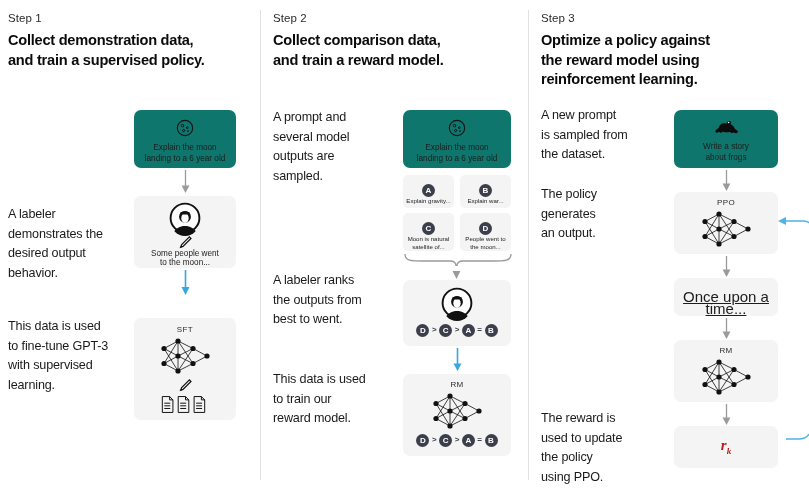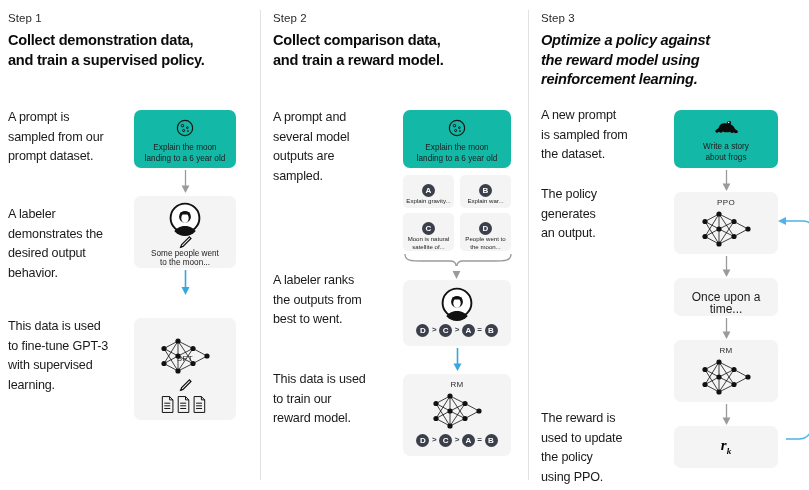--- a/index.html
+++ b/index.html
@@ -52,31 +52,31 @@
     letter-spacing:-.15px;
   }
 
   
   .card{
     position:absolute;
     border-radius:7px;
     box-sizing:border-box;
   }
   .card.grey{background:#f4f4f4;}
-  .card.blue{background:#14b8a6;}
+  .card.blue{background:#0f766e;}
 
   .card-text{
     position:absolute;
     left:0;right:0;
     text-align:center;
     font-size:8.2px;
     line-height:11.2px;
     color:#1d1d1d;
   }
-  .card-text.big{font-size:12px;line-height:12px;}
+  .card-text.big{font-size:15px;line-height:12px;text-decoration:underline;}
   .card-tag{
     position:absolute;left:0;right:0;text-align:center;
     font-size:8px;color:#2a2a2a;letter-spacing:.4px;
   }
 
   
   .mini{
     position:absolute;
     background:#f4f4f4;
     border-radius:5px;
@@ -104,21 +104,21 @@
     position:absolute;left:0;right:0;text-align:center;
     font-size:8px;color:#3a3f4b;font-weight:bold;
   }
   .rank .op{display:inline-block;padding:0 2.5px;vertical-align:middle;
             font-size:8px;color:#3a3f4b;position:relative;top:-1px;}
 
   .rk{
     position:absolute;left:0;right:0;text-align:center;
     font-size:15px;font-style:italic;font-weight:bold;
     font-family:"Liberation Serif","DejaVu Serif",serif;
-    color:#000000;
+    color:#b91c1c;
   }
   .rk sub{font-size:9px;font-style:italic;font-weight:bold;}
 
   svg{display:block;overflow:visible;}
   .abs{position:absolute;}
 </style>
 </head>
 <body>
 
 <div class="board">
@@ -127,23 +127,20 @@
   <div class="divider" id="div2"></div>
 
   <div class="col" id="col1">
 
     <div class="step-label" style="left:8px;top:12px;">Step 1</div>
     <div class="step-title" style="left:8px;top:31px;width:250px;">
       <span>Collect demonstration data,</span><br>
       <span>and train a supervised policy.</span>
     </div>
 
-    <div class="copy" style="left:8px;top:108px;width:125px;white-space:pre-line;">A prompt is
-sampled from our
-prompt dataset.</div>
     <div class="copy" style="left:8px;top:205px;width:130px;white-space:pre-line;">A labeler
 demonstrates the
 desired output
 behavior.</div>
     <div class="copy" style="left:8px;top:317px;width:130px;white-space:pre-line;">This data is used
 to fine-tune GPT-3
 with supervised
 learning.</div>
 
     <div class="card blue" style="left:134px;top:110px;width:102px;height:58px;">
@@ -188,21 +185,21 @@
     </div>
 
     <div class="abs" style="left:180px;top:270px;">
       <svg width="11" height="26" viewBox="0 0 11 26">
         <line x1="5.5" y1="0" x2="5.5" y2="18" stroke="#35a8e0" stroke-width="1.6"></line>
         <polygon points="5.5,25 1.5,17 9.5,17" fill="#35a8e0"></polygon>
       </svg>
     </div>
 
     <div class="card grey" style="left:134px;top:318px;width:102px;height:102px;">
-      <div class="card-tag" style="top:7px;margin-top:29px;">SFT</div>
+      <div class="card-tag" style="top:7px;">SFT</div>
       <div class="abs" style="left:24px;top:18px;">
         <svg width="55" height="40" viewBox="0 0 110 80">
           <g stroke="#111" stroke-width="1.6" fill="none">
             <line x1="12" y1="25" x2="40" y2="10"></line>
               <line x1="12" y1="25" x2="40" y2="40"></line>
             <line x1="12" y1="25" x2="40" y2="70"></line>
             <line x1="12" y1="55" x2="40" y2="10"></line>
               <line x1="12" y1="55" x2="40" y2="40"></line>
             <line x1="12" y1="55" x2="40" y2="70"></line>
             <line x1="40" y1="10" x2="70" y2="25"></line>
@@ -382,21 +379,21 @@
       </div>
       <div class="rank" style="top:60px;">
         <span class="badge">D</span><span class="op">&gt;</span><span class="badge">C</span><span class="op">&gt;</span><span class="badge">A</span><span class="op">=</span><span class="badge">B</span>
       </div>
     </div>
   </div>
 
   <div class="col" id="col3">
 
     <div class="step-label" style="left:13px;top:12px;">Step 3</div>
-    <div class="step-title" style="left:13px;top:31px;width:265px;font-style:italic;">
+    <div class="step-title" style="left:13px;top:31px;width:265px;">
       <span>Optimize a policy against</span><br>
       <span>the reward model using</span><br>
       <span>reinforcement learning.</span>
     </div>
 
     <div class="copy" style="left:13px;top:106px;width:125px;white-space:pre-line;">A new prompt
 is sampled from
 the dataset.</div>
     <div class="copy" style="left:13px;top:185px;width:125px;white-space:pre-line;">The policy
 generates

